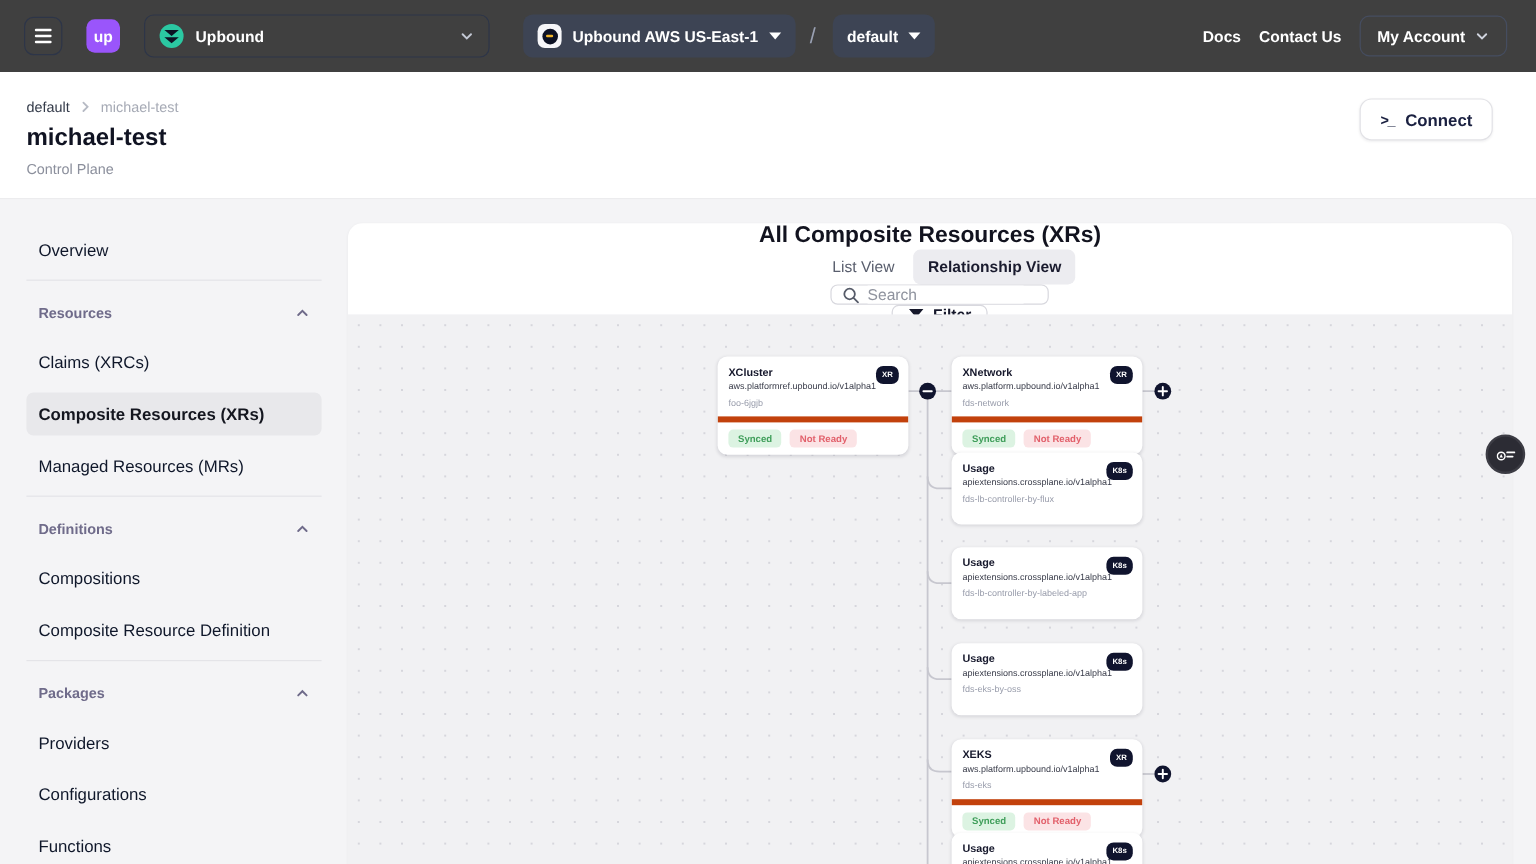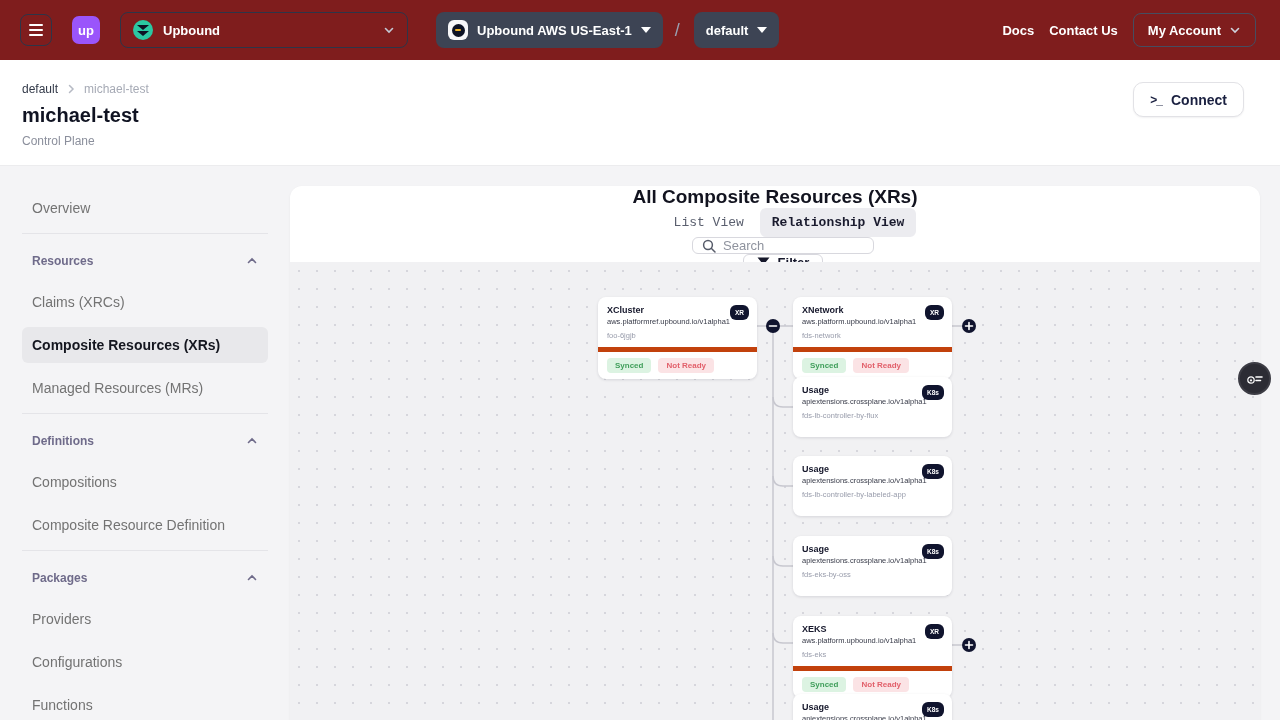--- a/index.html
+++ b/index.html
@@ -1,20 +1,20 @@
 <!DOCTYPE html>
 <html><head>
 <meta charset="utf-8">
 <style>
   * { margin:0; padding:0; box-sizing:border-box; }
   html,body { width:1280px; height:720px; overflow:hidden; background:#f4f4f6;
     font-family:"Liberation Sans", sans-serif; }
 
   
-  .topbar { height:60px; background:#7f1d1d; display:flex; align-items:center; padding:0 24px 0 20px; }
+  .topbar { height:60px; background:#404040; display:flex; align-items:center; padding:0 24px 0 20px; }
   .hamburger { width:32px; height:32px; border:1px solid #2d3548; border-radius:8px;
     display:flex; flex-direction:column; justify-content:center; align-items:center; gap:3px; cursor:pointer; }
   .hamburger span { display:block; width:14px; height:2px; background:#fff; border-radius:1px; }
   .uplogo { width:28px; height:28px; margin-left:20px; background:#9a55fb; border-radius:7px;
     color:#fff; font-weight:bold; font-size:13px; display:flex; align-items:center; justify-content:center; }
   .org-select { margin-left:20px; width:288px; height:36px; border:1px solid #2d3548; border-radius:8px;
     display:flex; align-items:center; padding:0 12px; color:#fff; cursor:pointer; }
   .org-avatar { width:20px; height:20px; border-radius:50%; background:#2bc8a2; position:relative; overflow:hidden; }
   .org-avatar:before { content:""; position:absolute; left:4px; top:5px; border-left:6px solid transparent;
     border-right:6px solid transparent; border-top:5px solid #0d1224; }
@@ -48,33 +48,33 @@
   .page-sub { margin-top:7px; font-size:12px; color:#8b8f9c; }
   .connect-btn { position:absolute; right:36px; top:22px; height:35px; background:#fff;
     border:1px solid #e2e2e6; border-radius:10px; box-shadow:0 1px 2px rgba(20,20,40,.06);
     display:flex; align-items:center; padding:0 16px; gap:9px; cursor:pointer;
     font-size:14px; font-weight:700; color:#1a2040; }
   .term-icon { font-size:12px; font-weight:700; color:#1a2040; letter-spacing:-1px; }
 
   
   .sidebar { position:absolute; left:0; top:180px; width:290px; padding:10px 22px 0 22px; }
   .side-item { height:36px; display:flex; align-items:center; padding:0 10px; margin-bottom:7px;
-    font-size:14px; color:#737373; border-radius:6px; cursor:pointer; }
+    font-size:14px; color:#0f172a; border-radius:6px; cursor:pointer; }
   .side-item.active { background:#e8e8eb; font-weight:700; color:#14161f; }
   .side-divider { border:none; border-top:1px solid #e4e4e8; margin:7px 0 12px 0; }
   .side-section-head { height:30px; display:flex; align-items:center; justify-content:space-between;
     padding:0 10px; margin-bottom:8px; cursor:pointer; }
   .side-section-head .sec-lbl { font-size:12px; font-weight:700; color:#6f6b8a; }
 
   
   .main-panel { position:absolute; left:290px; top:186px; width:970px; height:534px;
     background:#fff; border-radius:12px 12px 0 0; box-shadow:0 1px 3px rgba(20,20,40,.05); }
   .panel-head { height:76px; display:flex; align-items:center; padding:0 22px;flex-direction:column; }
   .panel-title { font-size:19px; font-weight:700; color:#12131f; }
-  .view-toggle { display:flex; align-items:center; margin-left:28px; gap:4px;font-family:Liberation Mono, monospace; }
+  .view-toggle { display:flex; align-items:center; margin-left:28px; gap:4px; }
   .view-tab { font-size:13px; color:#5a5f6e; padding:7px 12px; border-radius:6px; cursor:pointer; }
   .view-tab.active { background:#ececf0; color:#1a1b2e; font-weight:700;text-align:center; }
   .search-box { margin-left:16px; width:182px; height:32px; border:1px solid #d8d8de; border-radius:6px;
     background:#fff; display:flex; align-items:center; padding:0 9px; gap:7px; }
   .search-box input { border:none; outline:none; width:130px; font-size:13px; color:#333;
     font-family:"Liberation Sans", sans-serif; }
   .search-box input::placeholder { color:#8f939e; }
   .filter-btn { margin-left:16px; height:32px; border:1px solid #d8d8de; border-radius:6px; background:#fff;
     display:flex; align-items:center; padding:0 13px; gap:8px; font-size:13px; font-weight:700;
     color:#16182b; cursor:pointer; }

